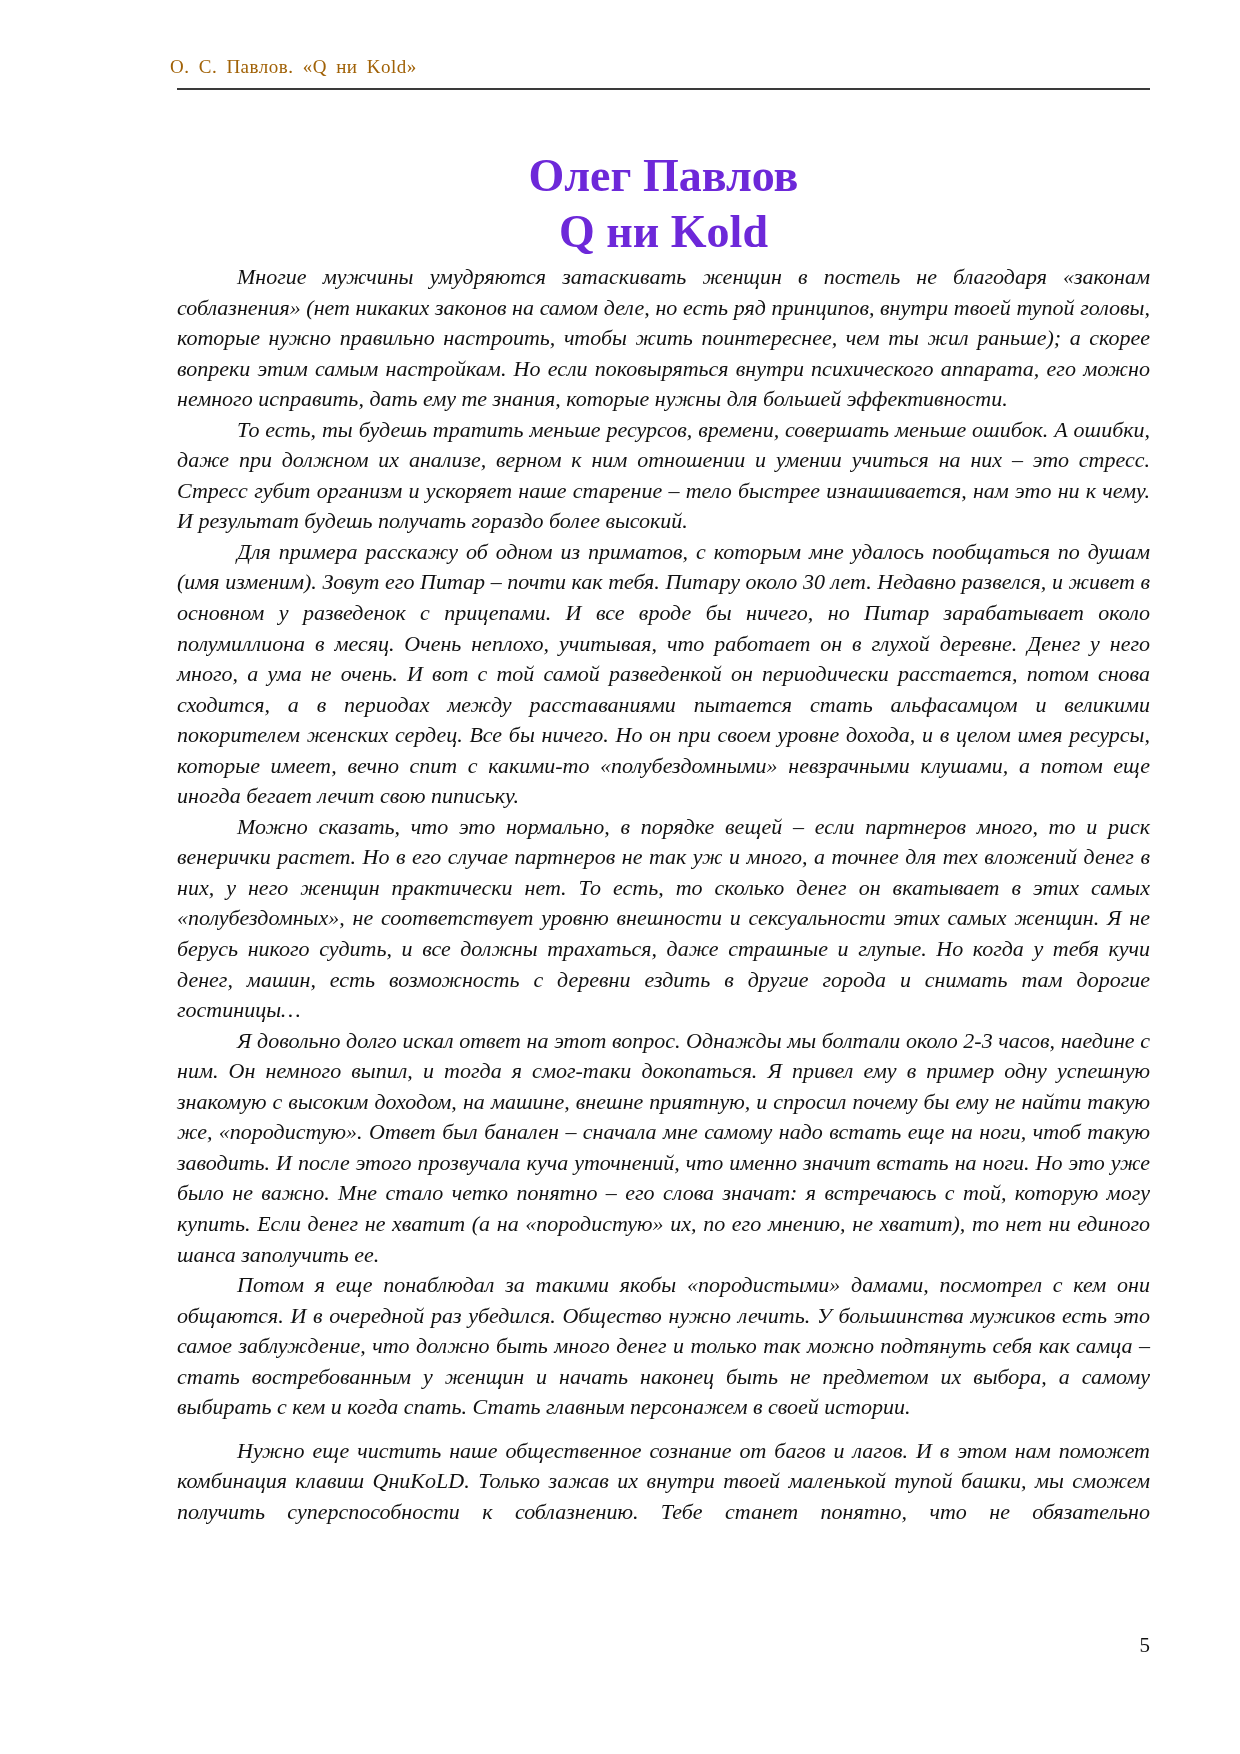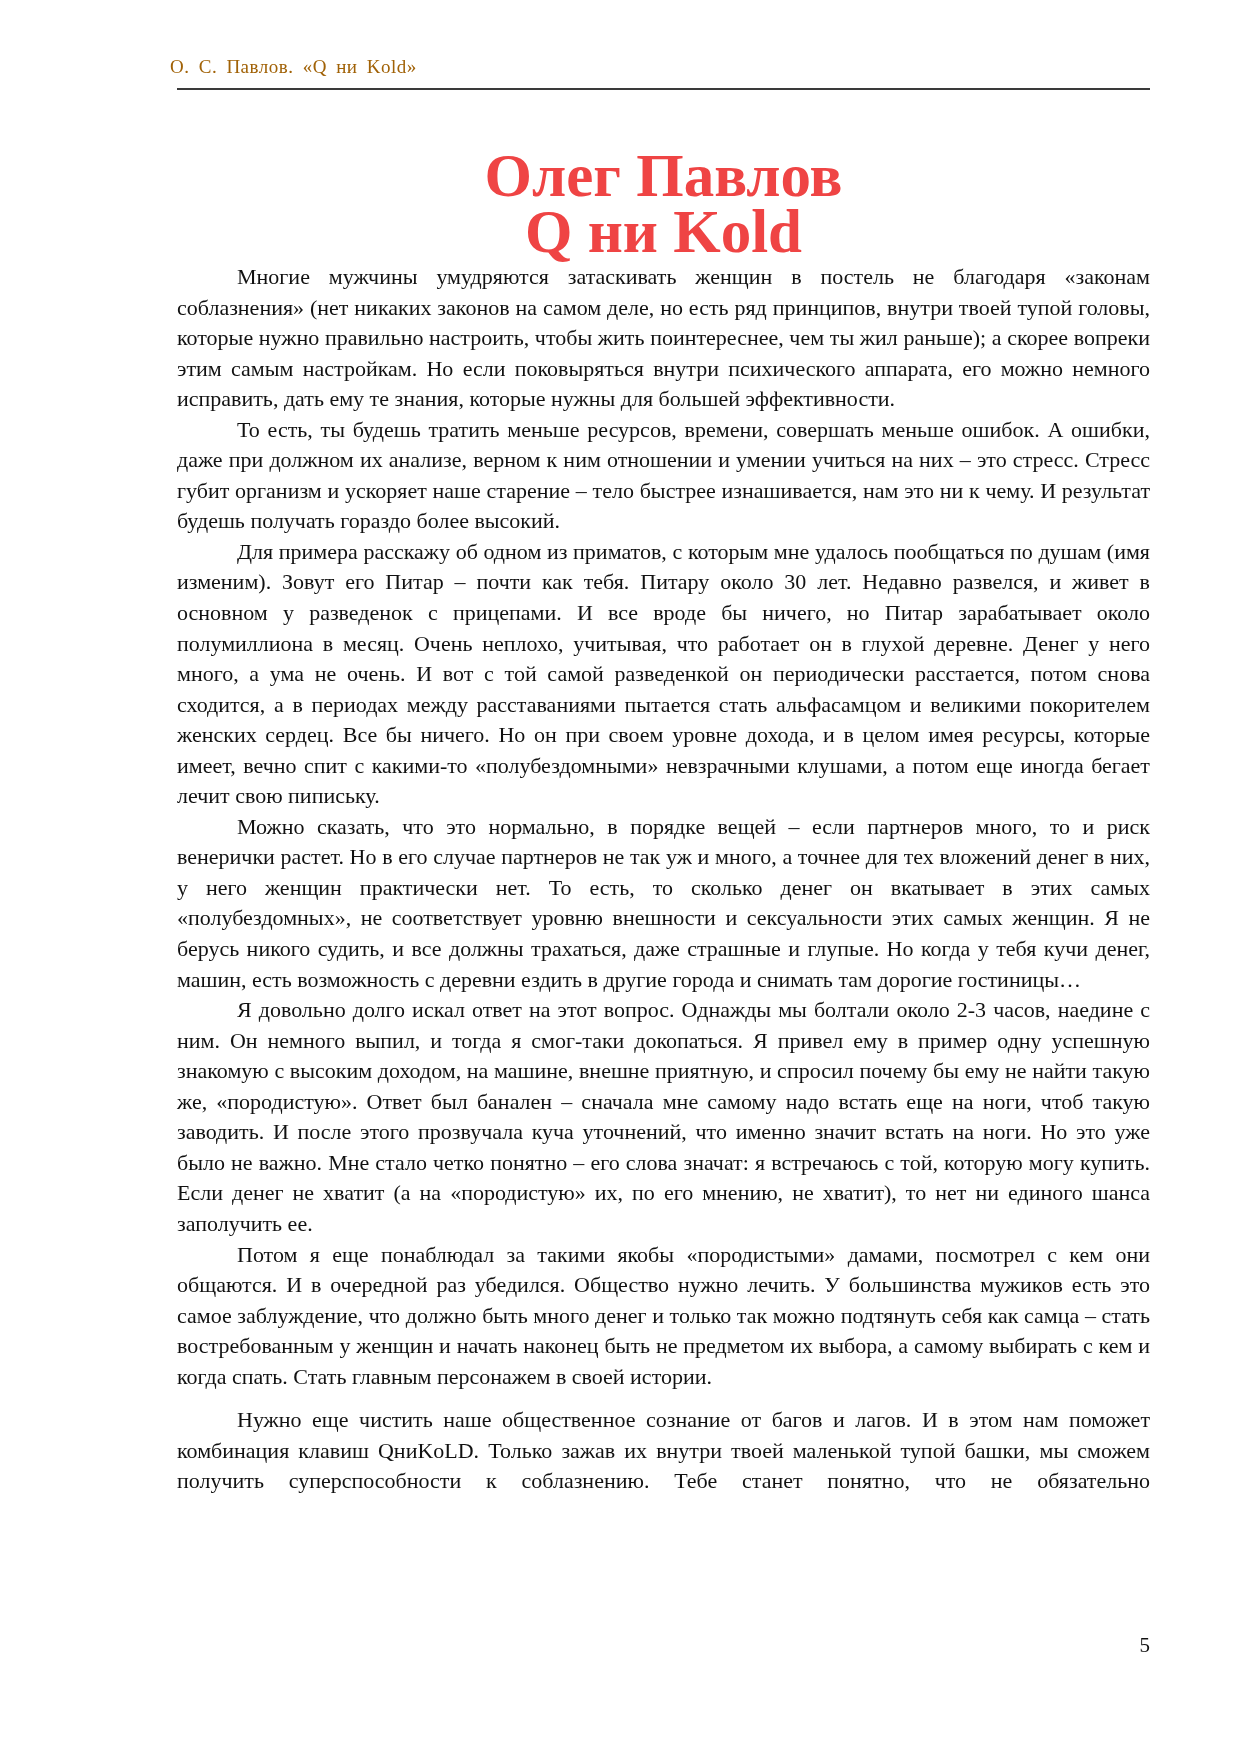--- a/index.html
+++ b/index.html
@@ -33,40 +33,41 @@
       height: 0;
       border-top: 2px solid #3a3a3a;
     }
     .title-block {
       position: absolute;
       left: 177px;
       width: 973px;
       top: 148px;
       text-align: center;
       font-weight: bold;
-      font-size: 61px;
+      font-size: 46px;
       line-height: 56px;
-      color: #ef4444;
+      color: #6d28d9;
     }
     .title-line {
       display: block;
     }
     .body-text {
       position: absolute;
       left: 177px;
       width: 973px;
       top: 262px;
       font-size: 22px;
       line-height: 30.55px;
       text-align: justify;
       hyphens: manual;
     }
     .body-text p {
       margin: 0;
       text-indent: 60px;
+      font-style: italic;
     }
     .page-number {
       position: absolute;
       right: 90px;
       top: 1633px;
       font-size: 21px;
       color: #111;
     }
   </style>
 </head>

